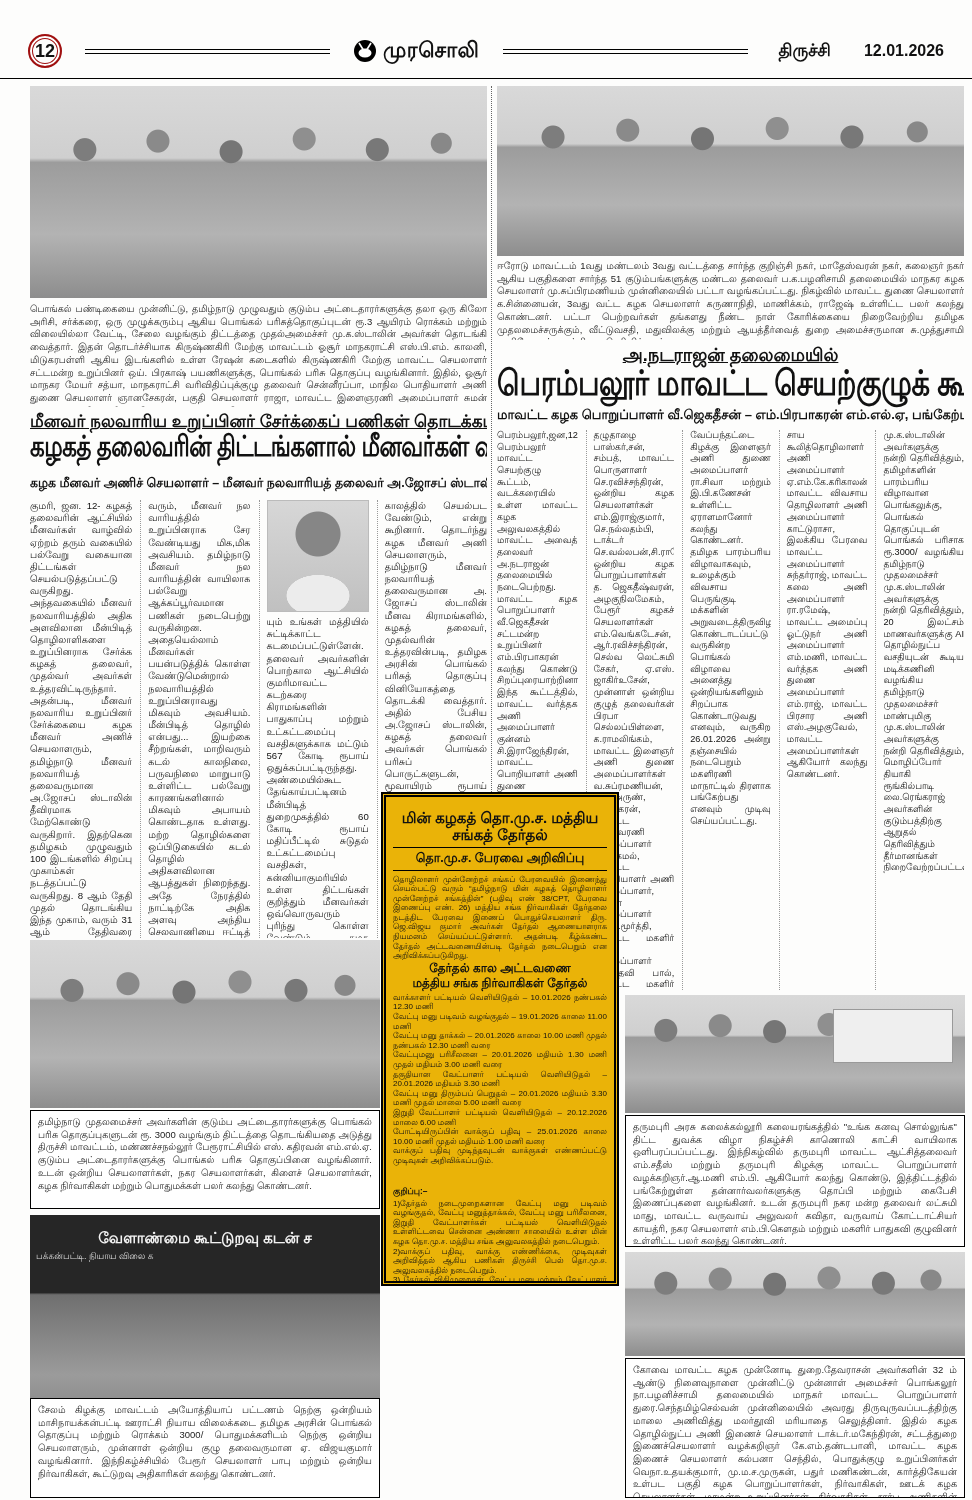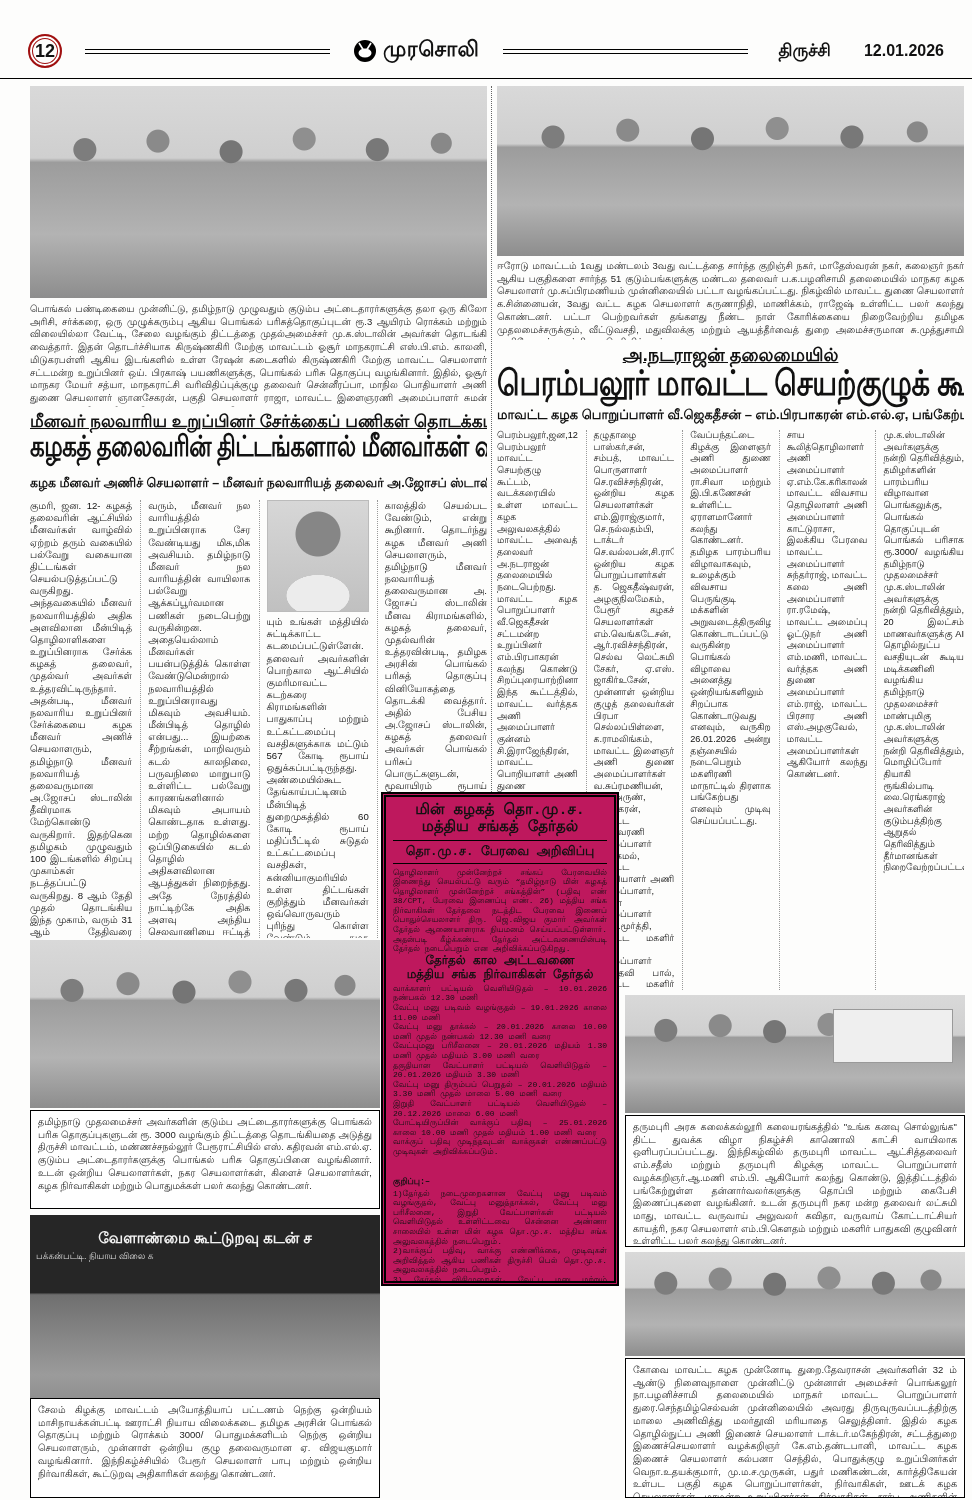--- a/index.html
+++ b/index.html
@@ -7,21 +7,21 @@
   body { font-family:"Liberation Sans","DejaVu Sans",sans-serif; color:#111; }
   .sheet { position:relative; width:972px; height:1500px; background:#fdfdfc; margin:0 auto; overflow:hidden; }
 
   
   .hdr { position:absolute; left:28px; right:28px; top:30px; height:42px; display:flex; align-items:center; gap:23px; }
   .pgnum { width:34px; height:34px; border:2px solid #a01010; border-radius:50%; box-shadow:inset 0 0 0 2px #fff, inset 0 0 0 3px #a01010;
            display:flex; align-items:center; justify-content:center; font-weight:bold; font-size:18px; flex:0 0 auto; }
   .dline { flex:1 1 auto; height:5px; border-top:1.5px solid #000; border-bottom:1.5px solid #000; }
   .mast { display:flex; align-items:center; gap:6px; flex:0 0 auto; }
   .mastlogo { width:24px; height:24px; }
-  .mastname { font-size:21px; font-weight:bold; letter-spacing:0.5px;font-family:Liberation Mono, monospace; }
+  .mastname { font-size:21px; font-weight:bold; letter-spacing:0.5px; }
   .edition { font-size:17px; font-weight:bold; margin-left:8px; }
   .hdate { font-size:16px; font-weight:bold; margin-left:10px; }
   .hdr-rule { position:absolute; left:0; right:0; top:78px; border-top:1px solid #000; }
 
   
   .photo { position:absolute; background:#c4c4c4; overflow:hidden; }
   .crowd { background:
       radial-gradient(circle at 12% 30%, #7d7d7d 0 11px, transparent 12px),
       radial-gradient(circle at 28% 26%, #8a8a8a 0 11px, transparent 12px),
       radial-gradient(circle at 44% 31%, #757575 0 11px, transparent 12px),
@@ -37,22 +37,22 @@
   .bodyflex { position:absolute; display:flex; gap:8px; overflow:hidden; }
   .bcol { flex:1 1 0; font-size:9.6px; line-height:1.27; text-align:justify; overflow:hidden; }
   .bcol + .bcol { border-left:1px dotted #999; padding-left:7px; }
   .portrait { width:100%; height:112px; margin-bottom:4px; background:
       radial-gradient(circle at 50% 30%, #868686 0 22px, transparent 23px),
       radial-gradient(ellipse 52px 34px at 50% 86%, #ececec 0 60%, transparent 61%),
       linear-gradient(#d7d7d7,#c0c0c0); border:1px solid #bbb; }
   .vdash { position:absolute; border-left:1px dotted #666; }
 
   
-  .ebox { position:absolute; left:381px; top:792px; width:238px; height:494px; background:#be185d;
-          border:5px double #000; padding:5px 7px 4px 7px; z-index:5; overflow:hidden;font-family:Liberation Mono, monospace; }
+  .ebox { position:absolute; left:381px; top:792px; width:238px; height:494px; background:#eab308;
+          border:5px double #000; padding:12px 7px 4px 7px; z-index:5; overflow:hidden; }
   .ebox .t1 { font-size:15px; font-weight:900; text-align:center; line-height:1.15; }
   .ebox .t1rule { border-top:1.5px solid #000; margin:3px 0; }
   .ebox .t2 { font-size:12.5px; font-weight:bold; text-align:center; }
   .ebox .t2rule { border-top:1px solid #000; margin:3px 0 4px; }
   .ebox p, .ebox li { font-size:8px; line-height:1.2; text-align:justify; }
   .ebox .ctr { text-align:center; font-weight:bold; font-size:12px; }
   .ebox ul { list-style:none; margin-top:2px; }
   .ebox .note-label { font-weight:bold; font-size:8.4px; margin-top:20px; }
   .ebox .final { font-weight:bold; font-size:8.4px; margin-top:2px; }
 

